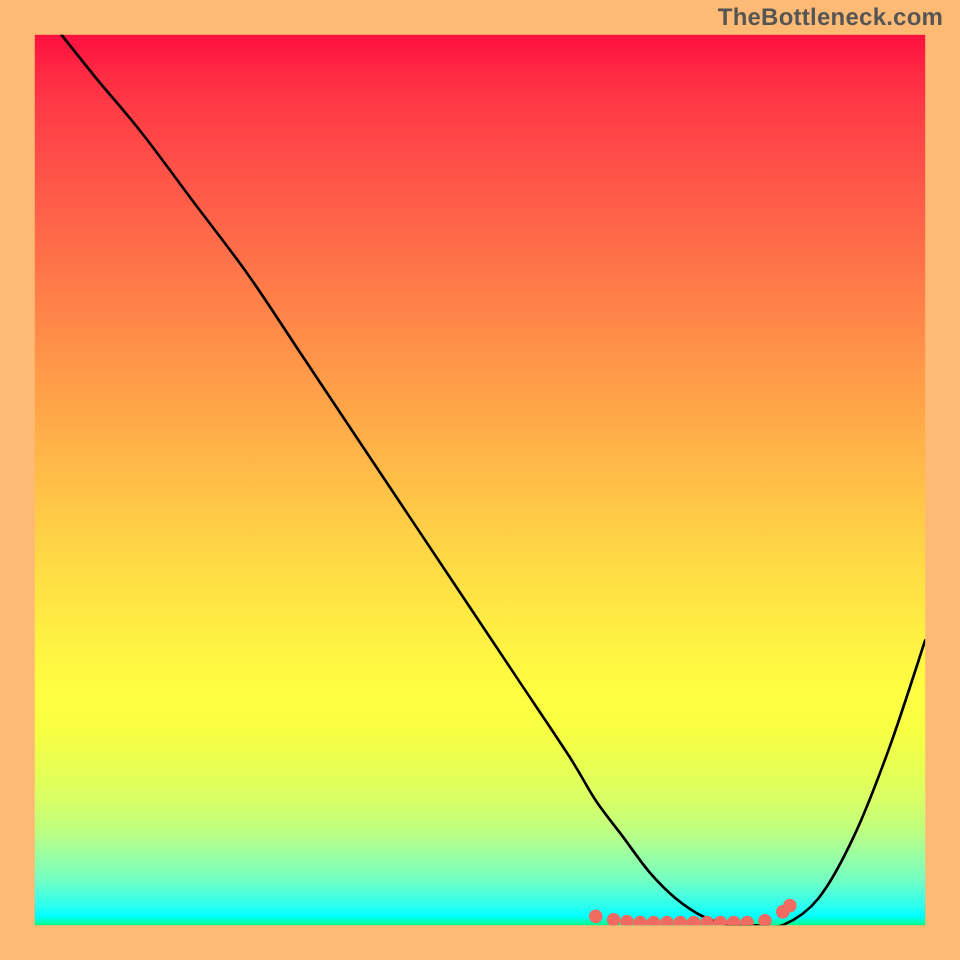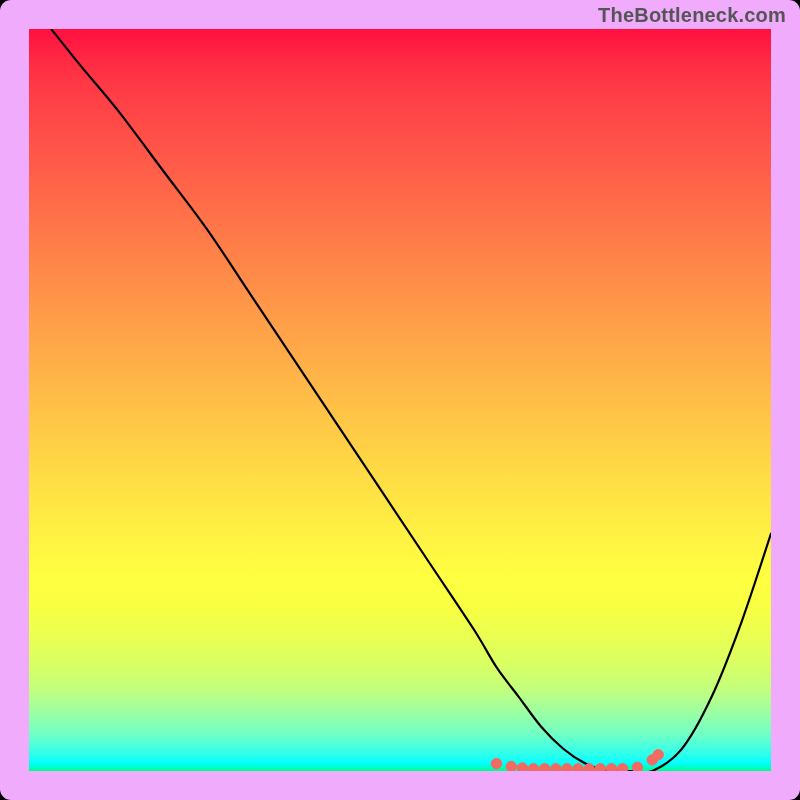--- a/index.html
+++ b/index.html
@@ -8,22 +8,21 @@
     width: 800px;
     height: 800px;
     background: #000;
     overflow: hidden;
     font-family: Arial, Helvetica, sans-serif;
   }
   .frame {
     position: relative;
     width: 800px;
     height: 800px;
-    background: #f0abfc;
-    border-radius: 11px;
+    background: #fdba74;
   }
   .plot-area {
     position: absolute;
     left: 29px;
     top: 29px;
     width: 742px;
     height: 742px;
     background: linear-gradient(to bottom,
       #ff1040 0%,
       #ff2843 4%,

